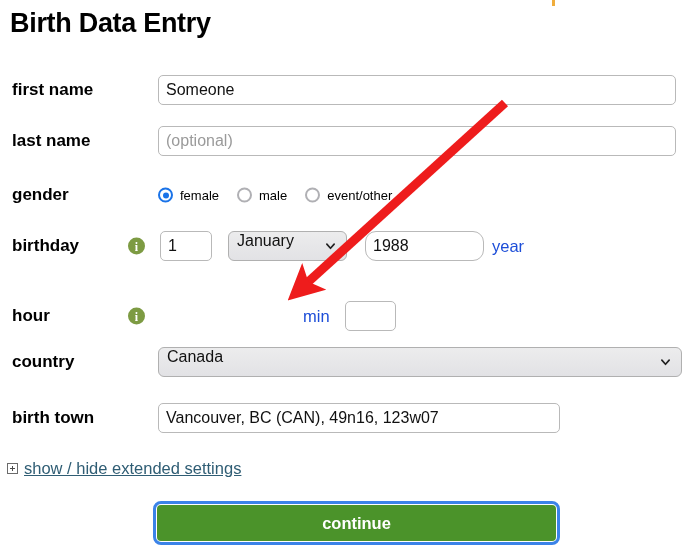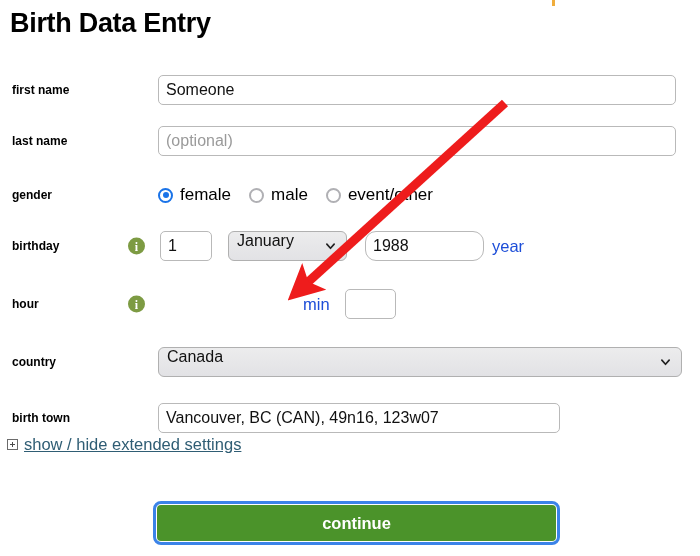--- a/index.html
+++ b/index.html
@@ -33,21 +33,21 @@
     position: absolute;
     left: 0;
     width: 700px;
     height: 34px;
   }
   .field-label {
     position: absolute;
     left: 12px;
     top: 50%;
     transform: translateY(-50%);
-    font-size: 12px;
+    font-size: 17px;
     font-weight: bold;
     color: #000000;
     white-space: nowrap;
   }
 
   
   .txt {
     position: absolute;
     top: 50%;
     transform: translateY(-50%);
@@ -158,42 +158,42 @@
     position: absolute;
     left: 50%;
     top: 50%;
     transform: translate(-50%, -50%);
     width: 6px;
     height: 6px;
     border-radius: 50%;
     background: #1a73e8;
   }
   .radio-label {
-    font-size: 17px;
+    font-size: 13px;
     color: #000000;
     white-space: nowrap;
   }
 
   
   .inline-text {
     position: absolute;
     top: 50%;
     transform: translateY(-50%);
     font-size: 16.5px;
     color: #1d4ed8;
     white-space: nowrap;
   }
   .inline-text.year-unit { left: 492px; }
   .inline-text.min-unit  { left: 303px; }
 
   
   #extended-row {
     position: absolute;
     left: 0;
-    top: 432px;
+    top: 456px;
     height: 24px;
     display: flex;
     align-items: center;
   }
   #expander-icon {
     margin-left: 7px;
     width: 11px;
     height: 11px;
     box-sizing: border-box;
     border: 1px solid #6b6b6b;
@@ -311,21 +311,21 @@
   <div class="sel month">
     <span class="sel-val">January</span>
     <svg class="chev" viewBox="0 0 12 12">
       <path d="M2 4 L6 8.5 L10 4" fill="none" stroke="#222" stroke-width="1.8" stroke-linecap="round" stroke-linejoin="round"></path>
     </svg>
   </div>
   <input class="txt year" type="text" value="1988" style="">
   <div class="inline-text year-unit">year</div>
 </div>
 
-<div class="row" style="top:287px;">
+<div class="row" style="top:299px;">
   <div class="field-label">hour</div>
   <div class="info-icon">i</div>
   <div class="inline-text min-unit">min</div>
   <input class="txt min" type="text" value="" style="">
 </div>
 
 <div class="row" style="top:345px;">
   <div class="field-label">country</div>
   <div class="sel country">
     <span class="sel-val">Canada</span>

